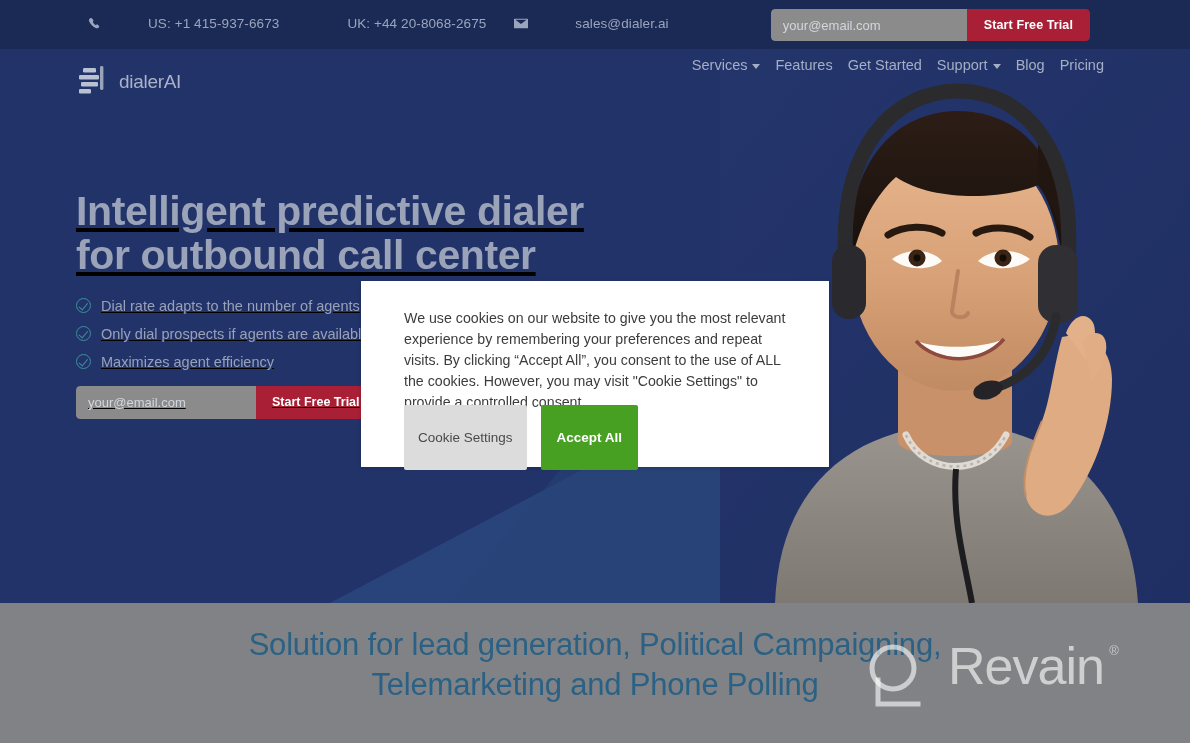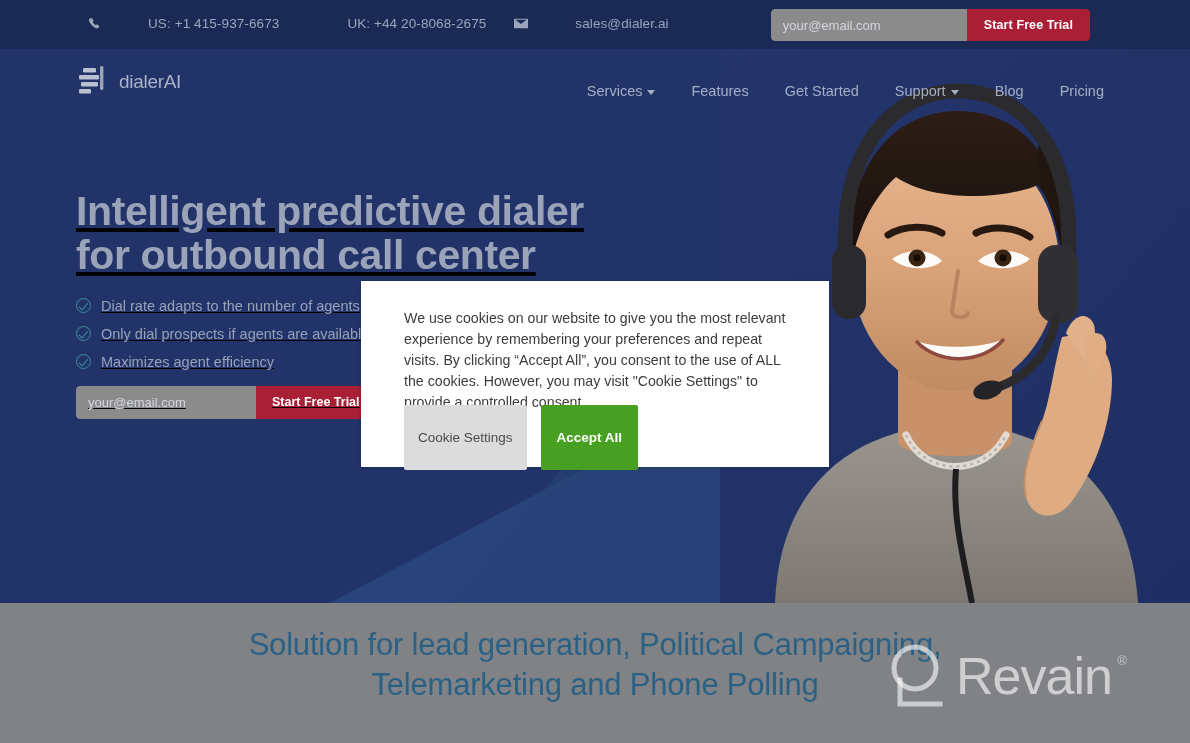--- a/index.html
+++ b/index.html
@@ -76,26 +76,26 @@
   .logo {
     position: absolute; left: 79px; top: 17px;
     display: flex; align-items: center; gap: 12px;
   }
   .logo-mark { width: 28px; height: 30px; position: relative; }
   .logo-text {
     color: #a9b2c6; font-size: 19px; font-weight: 400; letter-spacing: -.3px;
     line-height: 1;
   }
   .nav-links {
-    position: absolute; right: 86px; top: 34px;
-    display: flex; align-items: center; gap: 0;
+    position: absolute; right: 86px; top: 8px;
+    display: flex; align-items: center; gap: 15px;
   }
   .nav-link {
     color: #a4aec4; font-size: 14.5px; text-decoration: none;
-    padding: 0 0; margin-left: 36px; white-space: nowrap;
+    padding: 0 0; white-space: nowrap;
     display: flex; align-items: center; gap: 5px; cursor: pointer;
   }
   .nav-link:first-child { margin-left: 0; }
   .caret {
     width: 0; height: 0; border-left: 4px solid transparent;
     border-right: 4px solid transparent; border-top: 5px solid #a4aec4;
     display: inline-block; margin-top: 2px;
   }
 
   
@@ -171,22 +171,22 @@
     background: #808285; overflow: hidden;
   }
   .gray-title {
     position: absolute; left: 0; top: 22px; width: 1190px;
     text-align: center; color: #2a6184; font-size: 31px; font-weight: 400;
     line-height: 1.28; white-space: pre-line; letter-spacing: -.2px;
   }
 
   
   .watermark {
-    position: absolute; left: 884px; top: 640px; z-index: 30;
-    display: flex; align-items: center; 
+    position: absolute; left: 862px; top: 640px; z-index: 30;
+    display: flex; gap: 14px;
     pointer-events: none;
   }
   .wm-logo { width: 72px; height: 72px; }
   .wm-text {
     color: rgba(255,255,255,.62); font-size: 52px; font-weight: 400;
     letter-spacing: -1px; line-height: 1; position: relative;
   }
   .wm-r {
     position: absolute; right: -14px; top: 4px;
     font-size: 13px; color: rgba(255,255,255,.55);

